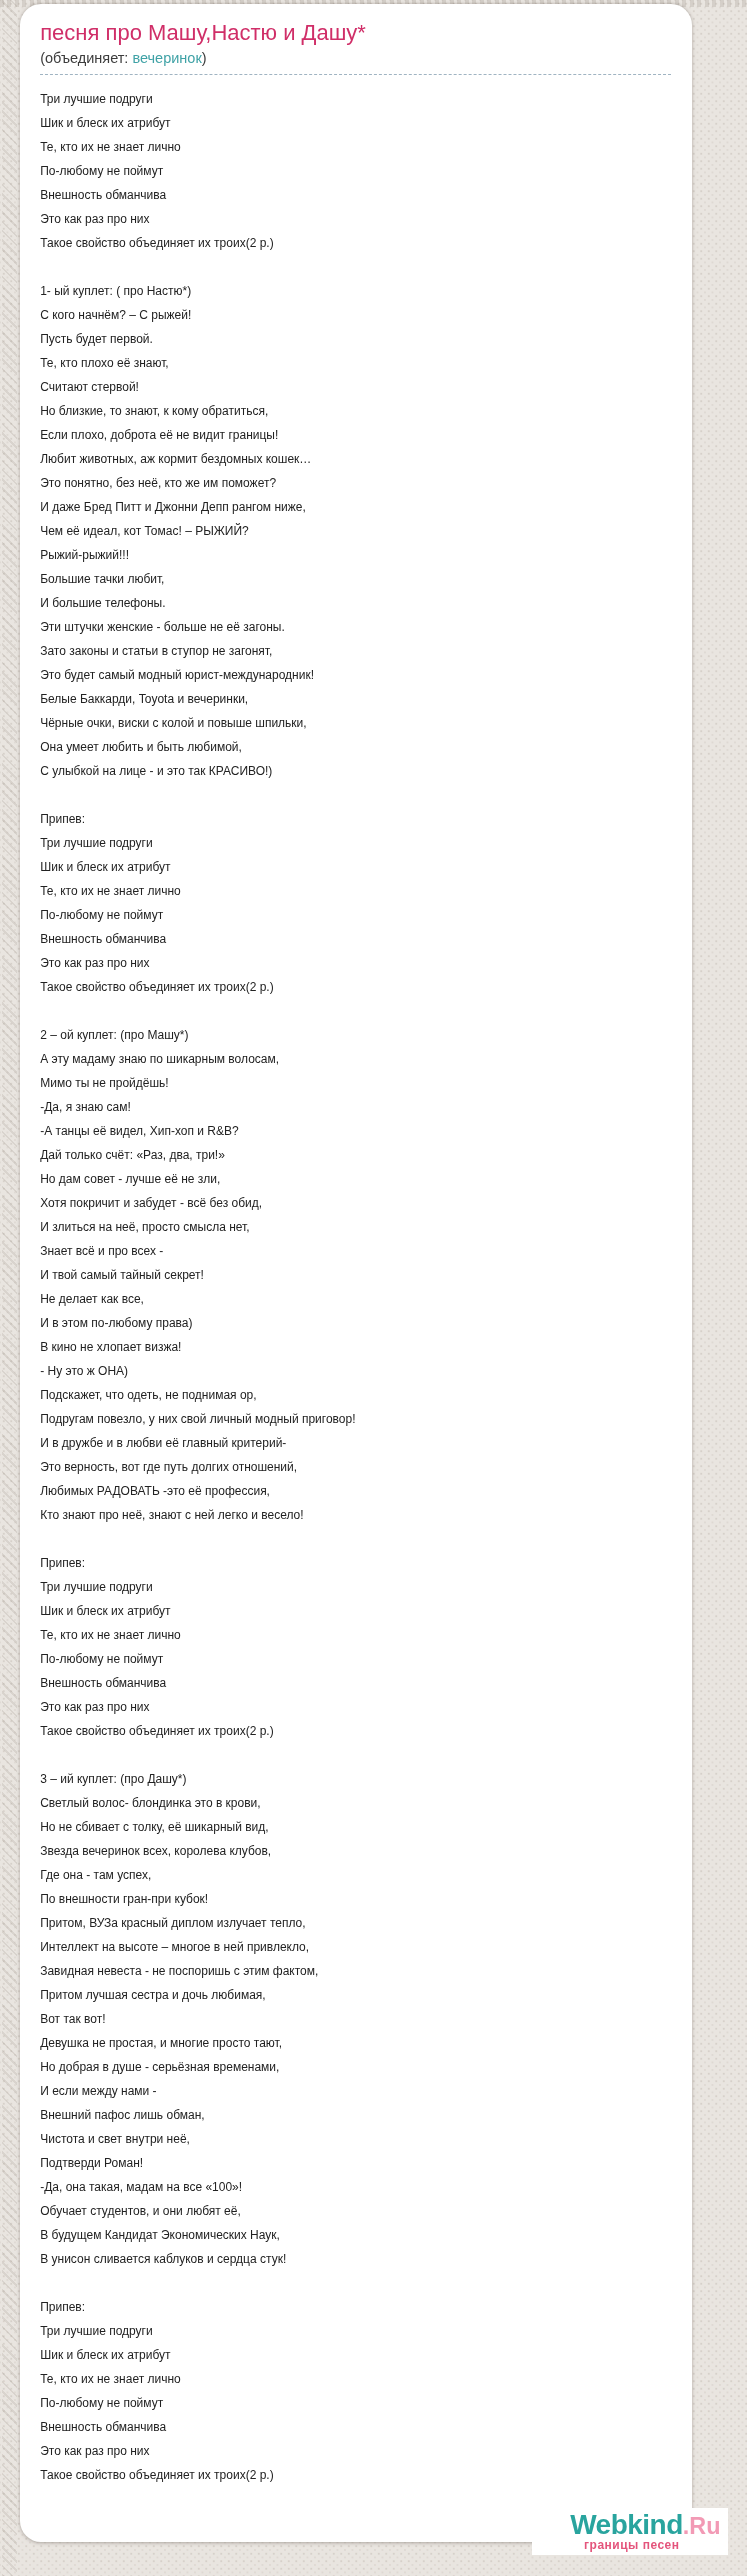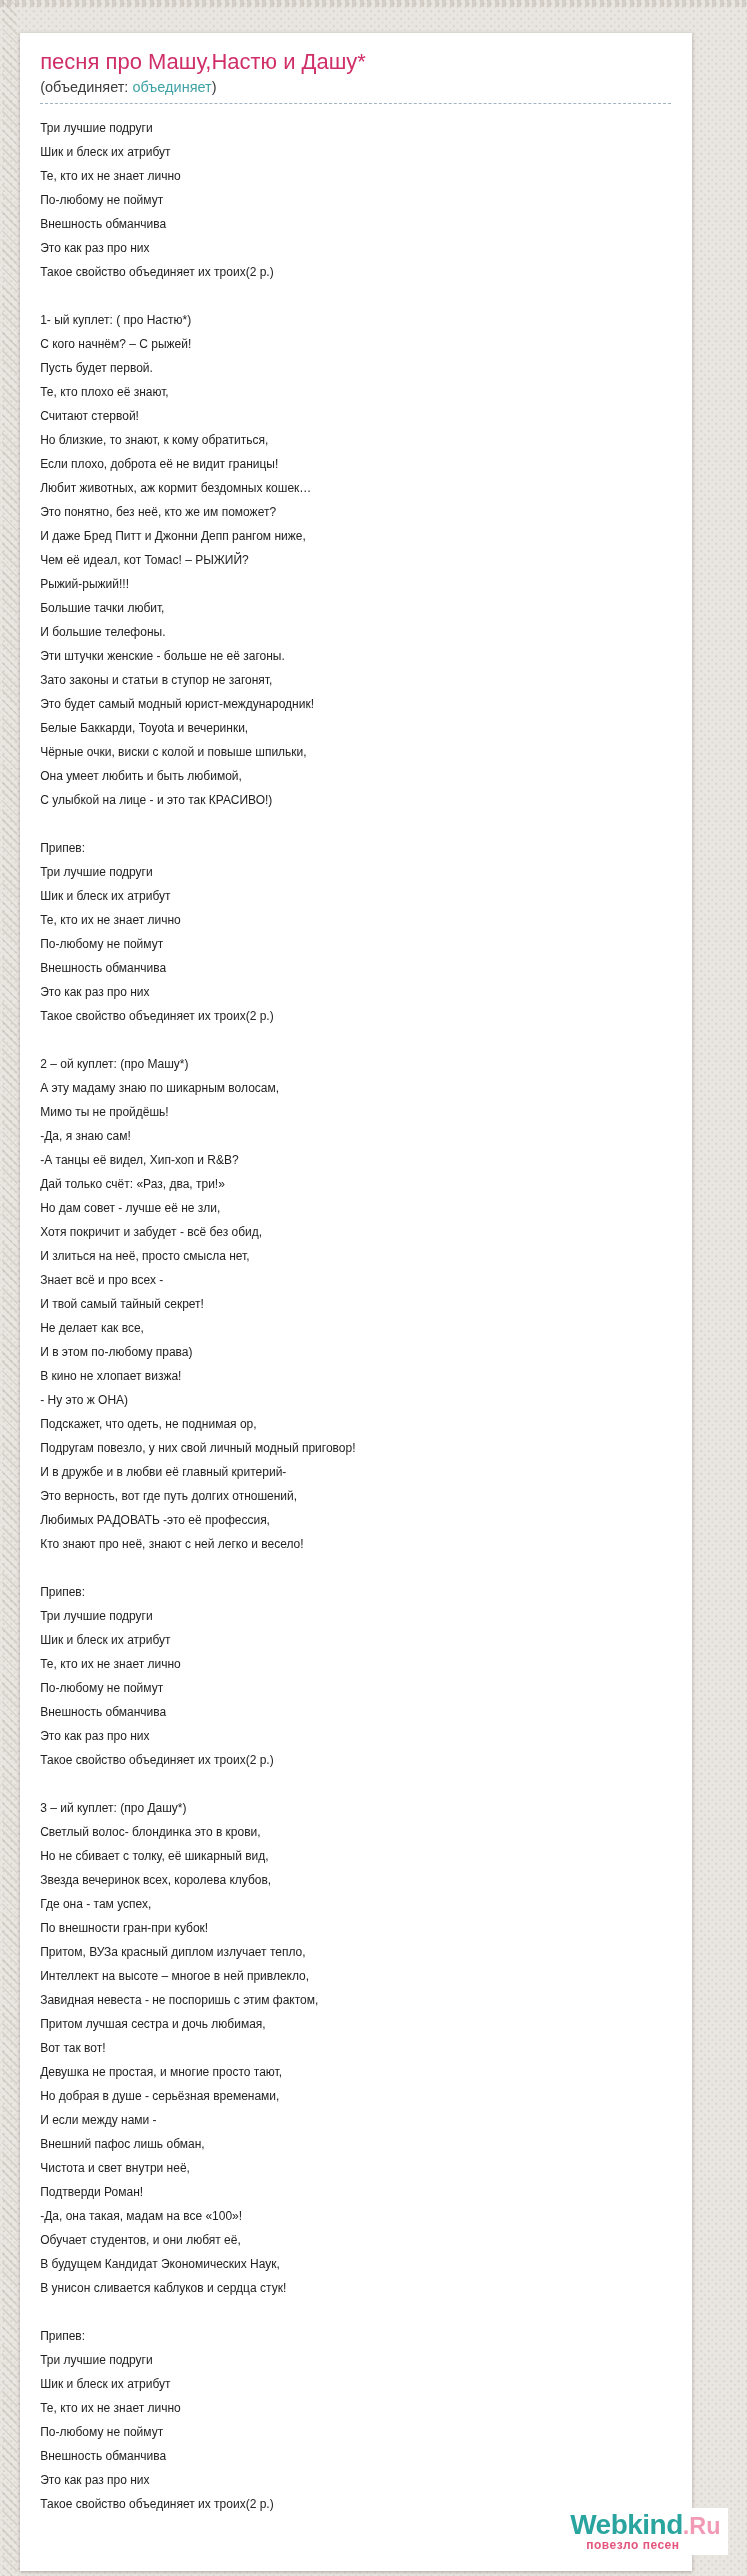--- a/index.html
+++ b/index.html
@@ -24,27 +24,28 @@
     opacity: .7;
   }
   .edge-top {
     position: absolute; left: 0; top: 0; width: 100%; height: 6.5px;
     background: repeating-linear-gradient(90deg,
       rgba(150,140,130,0.35) 0 3.7px, transparent 3.7px 7.5px);
     opacity: .7;
   }
   .card {
     position: absolute;
-    left: 19.6px; top: 33px;
+    left: 19.6px; top: 4px;
     width: 672px;
     min-height: 2538px;
     box-sizing: border-box;
     background: var(--card, #ffffff);
     box-shadow: 0 0.9px 3.7px rgba(60,50,40,0.35);
     padding: 15px 20.6px 24px 20.6px;
+    border-radius: 21px;
   }
   h1.title {
     margin: 0 0 2.8px 0;
     font-size: 22px;
     line-height: 27px;
     font-weight: normal;
     color: var(--accent, #d02e68);
   }
   .performer {
     font-size: 14.5px;
@@ -104,21 +105,21 @@
 </head>
 <body style="--bg: #e9e5e0; --card: #ffffff; --accent: #d02e68; --link: #3fa2a6; --text: #222222; --divider: #a0b4c2; --logoteal: #29a49e; --logopink: #f29ab5; --tagline: #e4547c;">
 
 <div class="edge-left"></div>
 <div class="edge-top"></div>
 
 <div class="card">
   <h1 class="title">песня про Машу,Настю и Дашу*</h1>
   <div class="performer">
     <span>(объединяет:</span>
-    <a class="performer-link">объединяет</a><span>)</span>
+    <a class="performer-link">вечеринок</a><span>)</span>
   </div>
   <div class="divider"></div>
   <div class="lyrics">
       <p class="stanza">Три лучшие подруги
 Шик и блеск их атрибут
 Те, кто их не знает лично
 По-любому не поймут
 Внешность обманчива
 Это как раз про них
 Такое свойство объединяет их троих(2 р.)</p>
@@ -207,15 +208,15 @@
 Те, кто их не знает лично
 По-любому не поймут
 Внешность обманчива
 Это как раз про них
 Такое свойство объединяет их троих(2 р.)</p>
     </div>
 </div>
 
 <div class="logo-box">
   <div class="logo-line"><span class="logo-main">Webkind</span><span class="logo-suffix">.Ru</span></div>
-  <div class="logo-tagline">повезло песен</div>
+  <div class="logo-tagline">границы песен</div>
 </div>
 
 
 </body></html>

